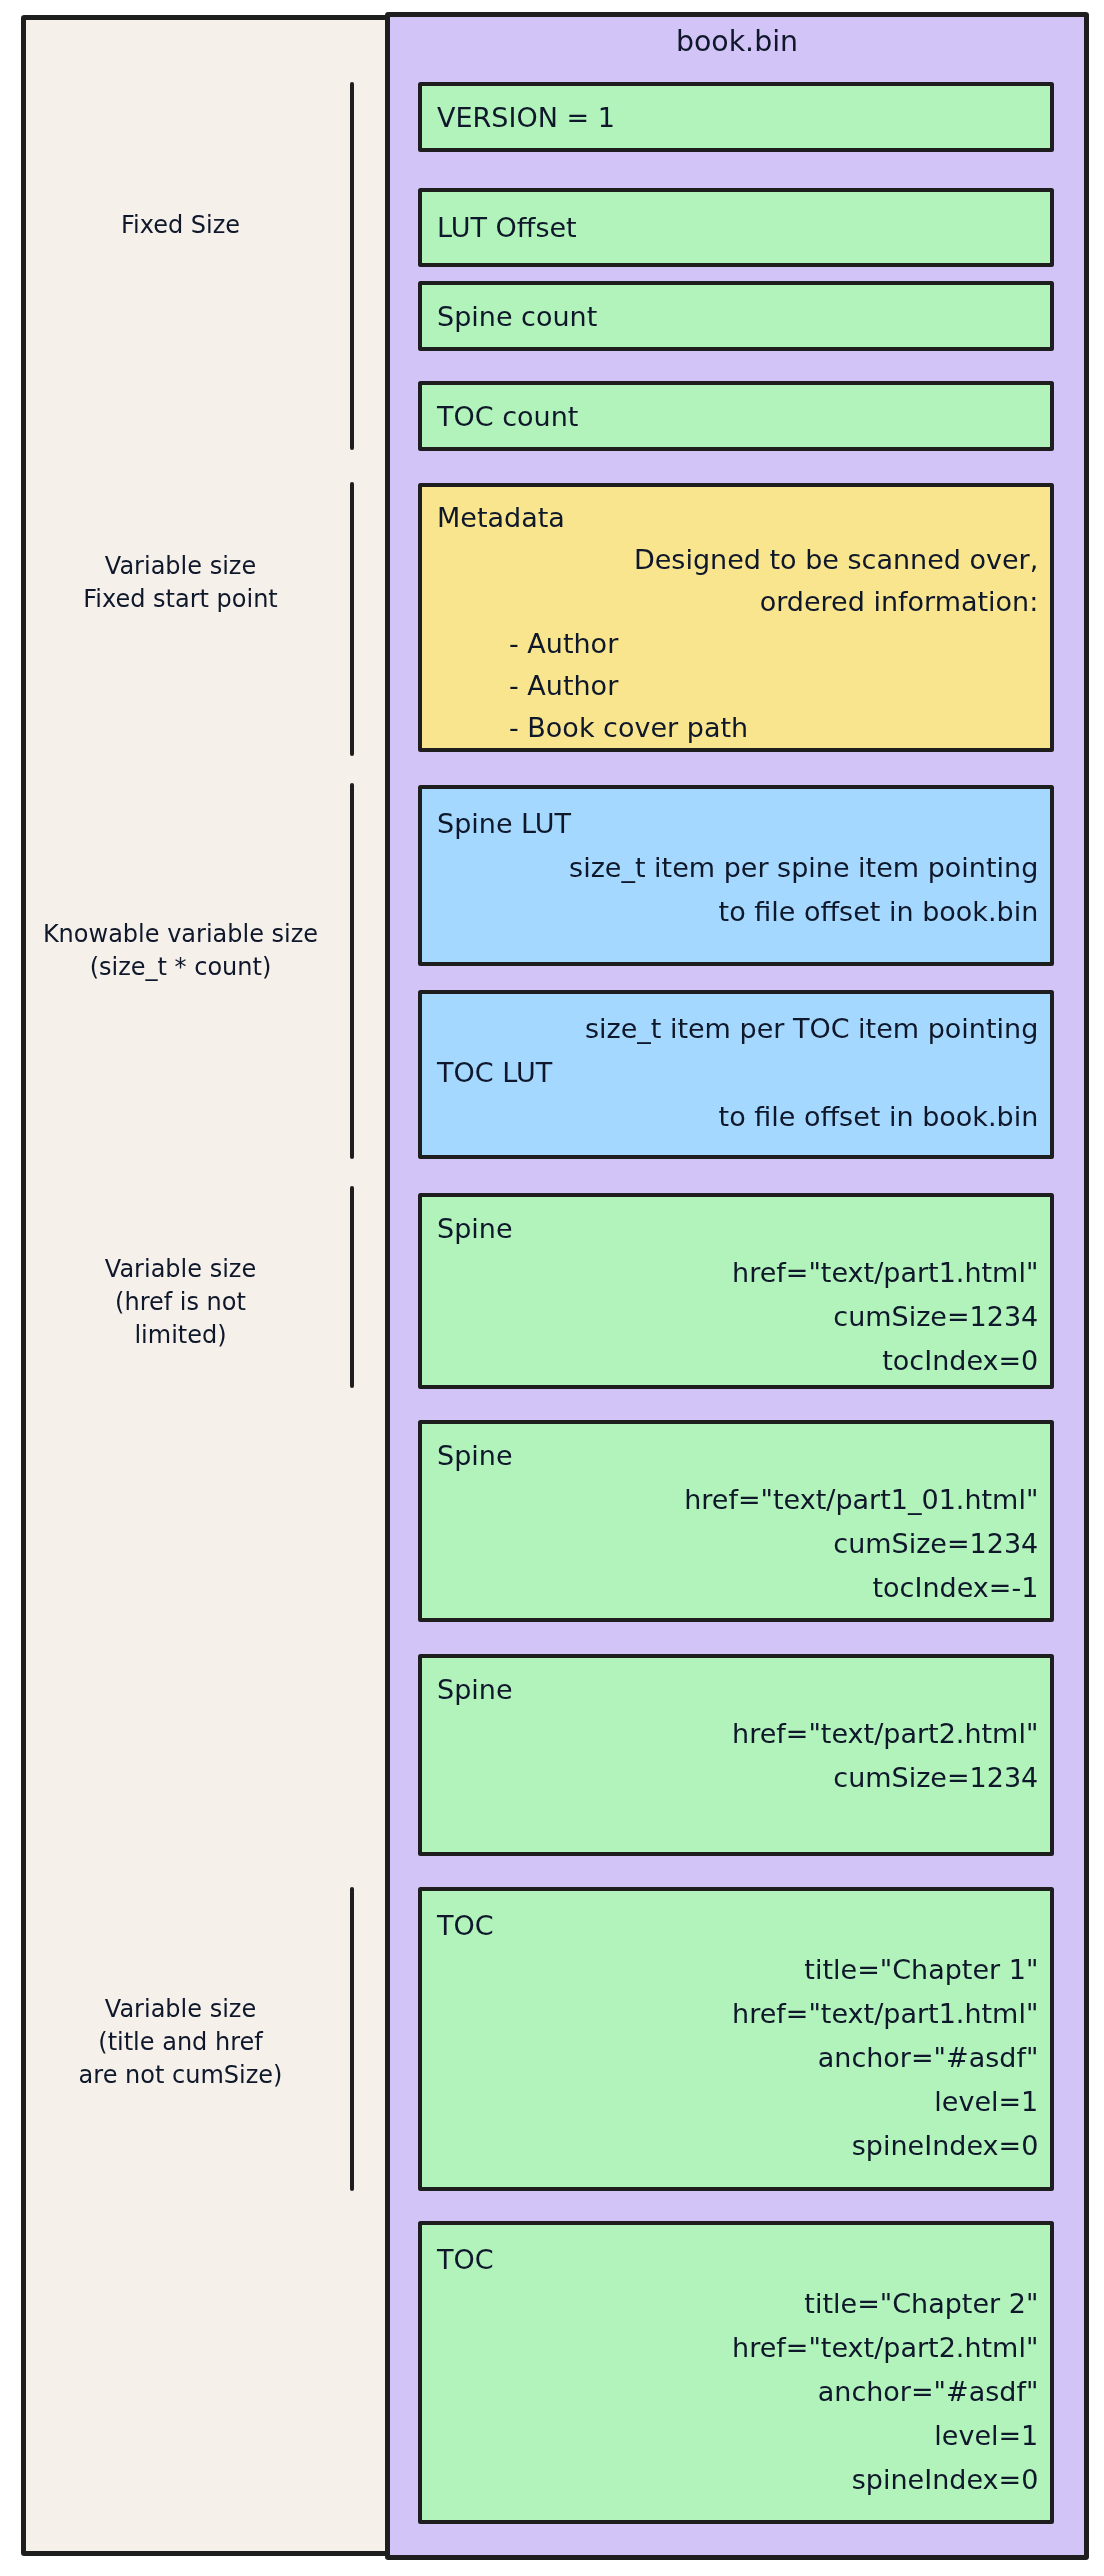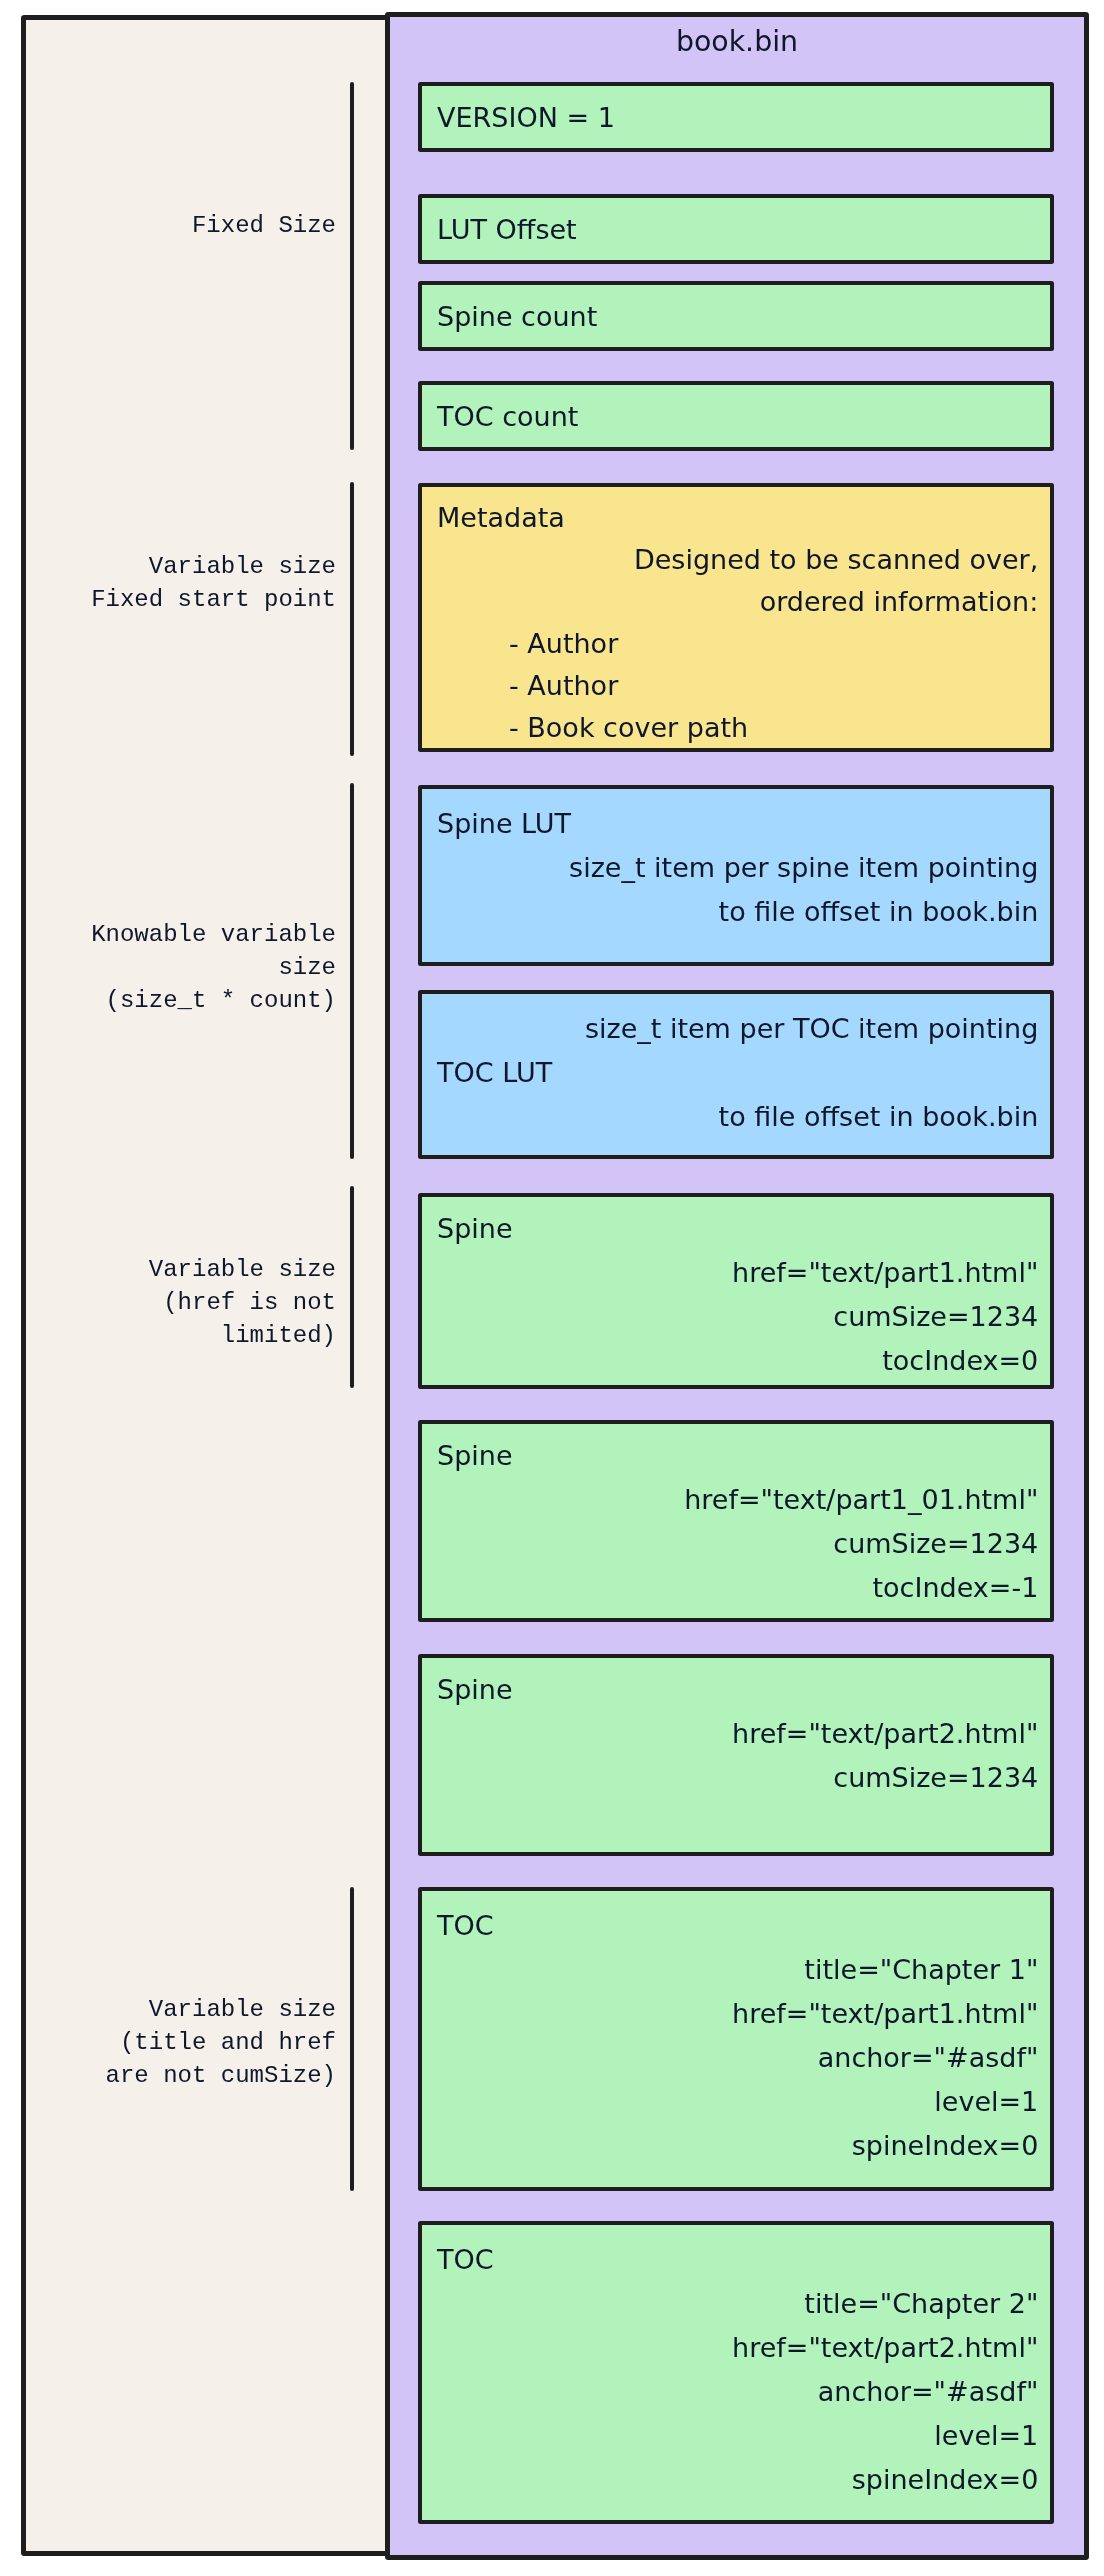--- a/index.html
+++ b/index.html
@@ -41,24 +41,23 @@
     position:absolute;
     left:350px;
     width:4.2px;
     background:#1e1e1e;
     border-radius:2.5px;
   }
   .size-label{
     position:absolute;
     left:25px;
     width:311px;
-    text-align:right;
+    text-align:center;
     font-size:24px;
     line-height:33px;
-    font-family:Liberation Mono, monospace;
   }
   .box{
     position:absolute;
     left:418px;
     width:636px;
     border:4.2px solid #1e1e1e;
     border-radius:2.5px;
     box-sizing:border-box;
     font-size:27px;
   }
@@ -107,21 +106,21 @@
   </div>
   <div class="size-label" style="top:1993px">
     <div>Variable size</div>
     <div>(title and href</div>
     <div>are not cumSize)</div>
   </div>
 
   <div class="box green single" style="top:82px;height:70px">
     <span>VERSION = 1</span>
   </div>
-  <div class="box green single" style="top:194px;height:70px">
+  <div class="box green single" style="top:188px;height:79px">
     <span>LUT Offset</span>
   </div>
   <div class="box green single" style="top:281px;height:70px">
     <span>Spine count</span>
   </div>
   <div class="box green single" style="top:381px;height:70px">
     <span>TOC count</span>
   </div>
 
   <div class="box yellow multi" style="top:483px;height:269px">

